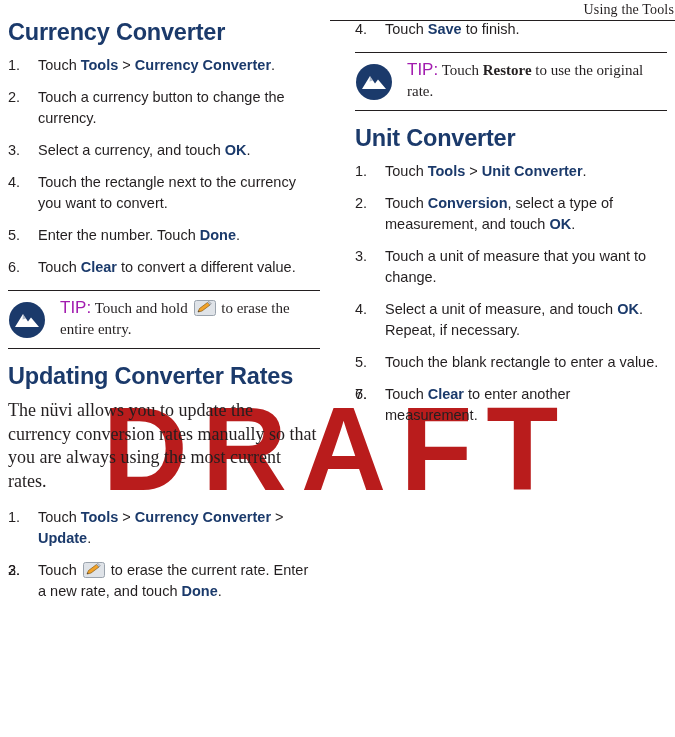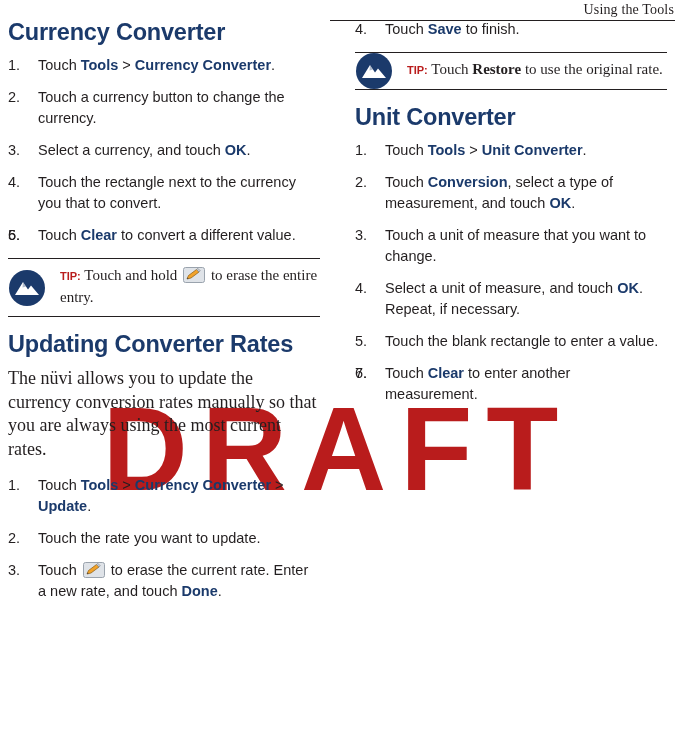--- a/index.html
+++ b/index.html
@@ -114,23 +114,23 @@
     height: 38px;
   }
   .tip-text {
     font-family: "Liberation Serif", serif;
     font-size: 15px;
     line-height: 21px;
     color: #231f20;
   }
   .tip-text .tip-label {
     font-family: "Liberation Sans", sans-serif;
-    font-weight: bold;
-    font-size: 11px;
-    color: #b91c1c;
+    font-weight: normal;
+    font-size: 17px;
+    color: #a21caf;
   }
   .tip-text .serif-bold {
     font-family: "Liberation Serif", serif;
     font-weight: bold;
     text-align: center;
   }
 
   
   .tip.right-tip {
     margin-left: 0px;
@@ -189,22 +189,22 @@
       <div class="header-rule"></div>
     </div>
 
     <div class="col col-left">
       <h1 class="section-title">Currency Converter</h1>
 
       <ol class="steps" id="left-steps-1">
           <li><span class="num">1.</span><span>Touch <b class="blue">Tools</b> <span class="plain">&gt;</span> <b class="blue">Currency Converter</b><span class="plain">.</span></span></li>
           <li><span class="num">2.</span><span>Touch a currency button to change the currency.</span></li>
           <li><span class="num">3.</span><span>Select a currency, and touch <b class="blue">OK</b><span class="plain">.</span></span></li>
-          <li><span class="num">4.</span><span>Touch the rectangle next to the currency you that to convert.</span></li>
-          <li><span class="num">5.</span></li>
+          <li><span class="num">4.</span><span>Touch the rectangle next to the currency you want to convert.</span></li>
+          <li><span class="num">5.</span><span>Enter the number. Touch <b class="blue">Done</b><span class="plain">.</span></span></li>
           <li><span class="num">6.</span><span>Touch <b class="blue">Clear</b> to convert a different value.</span></li>
         </ol>
 
       <div class="tip">
         <span class="tip-icon">
           <svg width="38" height="38" viewBox="0 0 38 38">
             <circle cx="19" cy="19" r="18" fill="#1b3a6b"></circle>
             <path d="M7 26 L15 13 L20 20.5 L23 16.5 L31 26 Z" fill="#ffffff"></path>
             <path d="M15 13 L18 17.5 L14.5 18.5 Z" fill="#1b3a6b" opacity="0.35"></path>
           </svg>
@@ -219,21 +219,21 @@
                 </svg></span> to erase the entire entry.</span>
         </div>
       </div>
 
       <h1 class="section-title">Updating Converter Rates</h1>
 
       <p class="body-serif">The nüvi allows you to update the currency conversion rates manually so that you are always using the most current rates.</p>
 
       <ol class="steps" id="left-steps-2">
           <li><span class="num">1.</span><span>Touch <b class="blue">Tools</b> <span class="plain">&gt;</span> <b class="blue">Currency Converter</b> <span class="plain">&gt;</span> <b class="blue">Update</b><span class="plain">.</span></span></li>
-          <li><span class="num">2.</span><span>Touch the rate you want to update.</span></li>
+          <li><span class="num">2.</span></li>
           <li><span class="num">3.</span><span>Touch <span class="pencil"><svg width="22" height="16" viewBox="0 0 22 16">
                   <rect x="0.5" y="0.5" width="21" height="15" rx="2" ry="2" fill="#dfe3e8" stroke="#9aa3ad"></rect>
                   <path d="M4 12 L5.5 8.5 L13.5 2.5 L16 5 L8 11 Z" fill="#f2a32b" stroke="#8a5b11" stroke-width="0.7"></path>
                   <path d="M13.5 2.5 L16 5 L17.3 3.8 L14.8 1.3 Z" fill="#c9ccd1" stroke="#7d848c" stroke-width="0.6"></path>
                   <path d="M4 12 L5.6 11.4 L4.6 10.4 Z" fill="#3a3a3a"></path>
                 </svg></span> to erase the current rate. Enter a new rate, and touch <b class="blue">Done</b><span class="plain">.</span></span></li>
         </ol>
     </div>
 
     <div class="col col-right">

